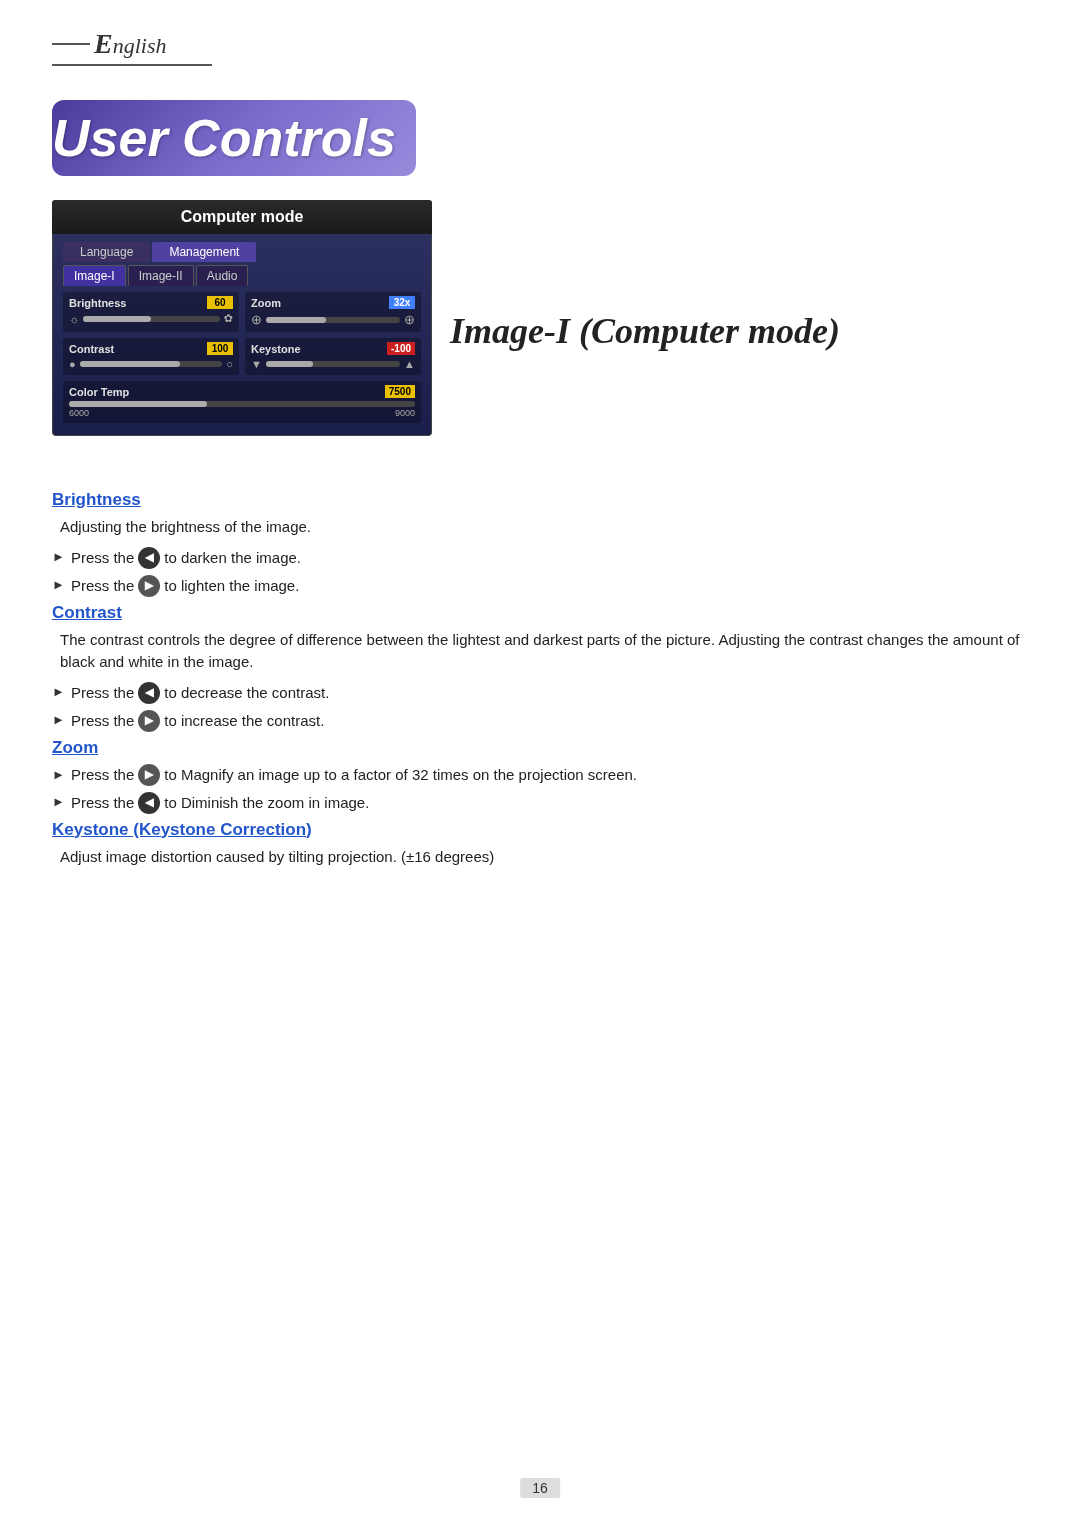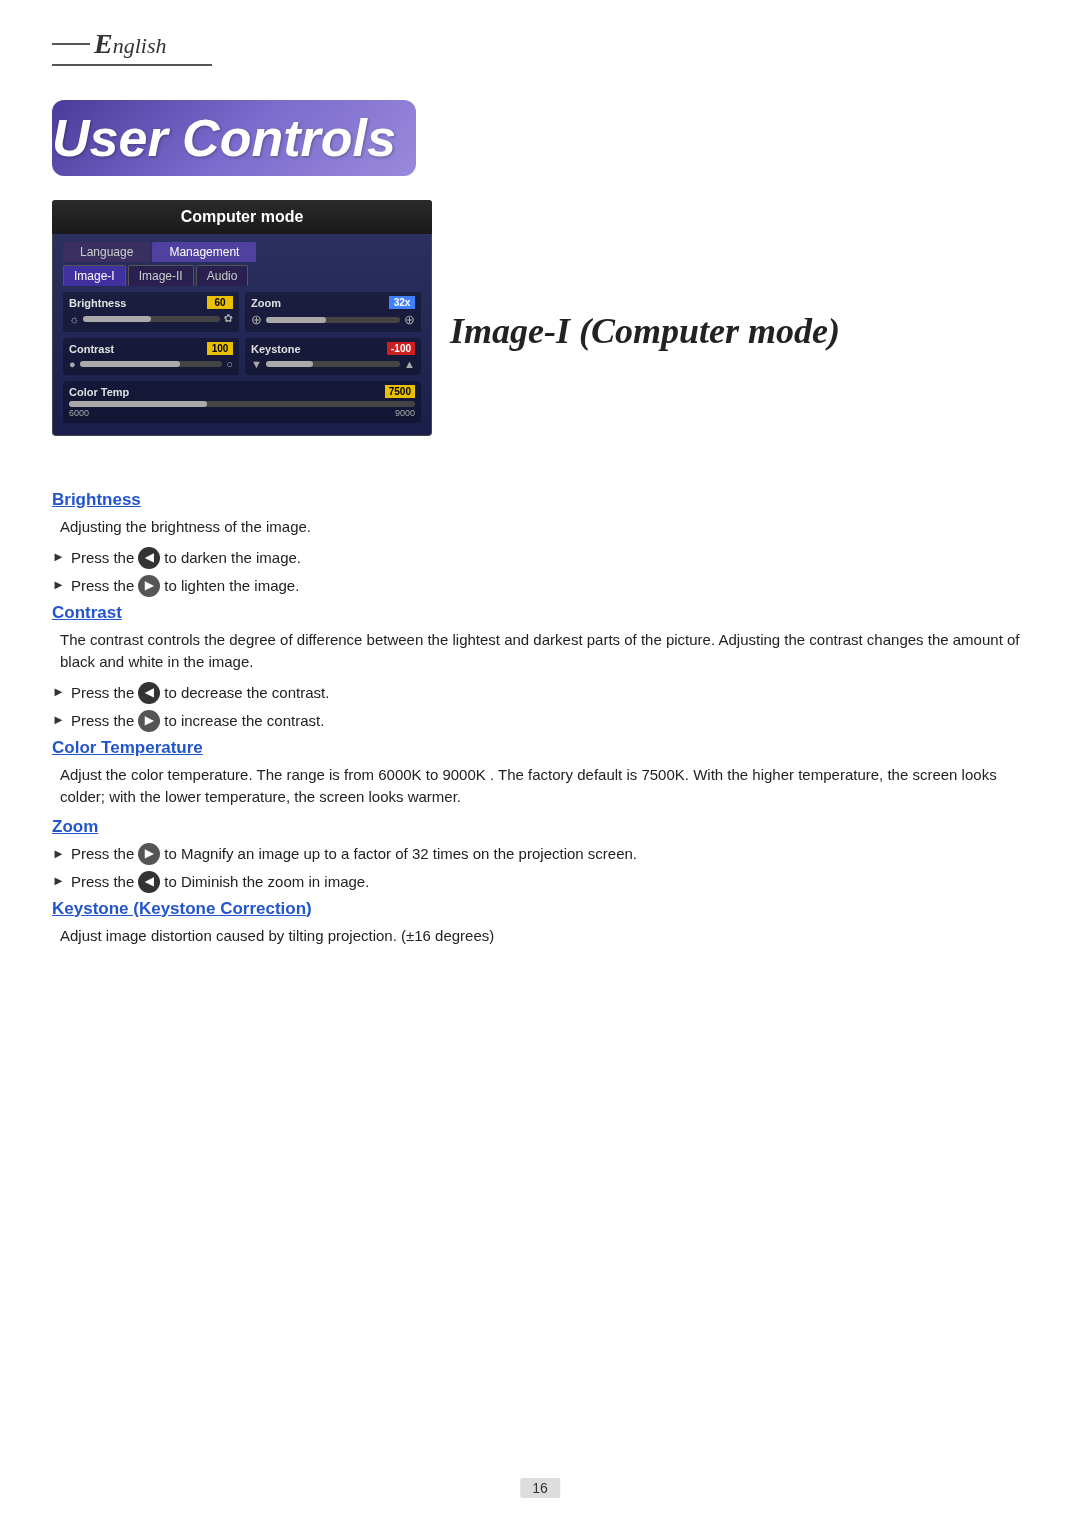--- a/index.html
+++ b/index.html
@@ -423,24 +423,20 @@
       <span>to decrease the contrast.</span>
     </div>
     <div class="bullet-item">
       <span class="bullet-arrow">►</span>
       <span>Press the</span>
       <span class="btn-icon">▶</span>
       <span>to increase the contrast.</span>
     </div>
   </div>
 
-  <div>
-    <div class="section-title">Color Temperature</div>
-    <p class="section-desc">Adjust the color temperature. The range is from 6000K to 9000K . The factory default is 7500K.  With the higher temperature, the screen looks colder; with the lower temperature, the screen looks warmer.</p>
-  </div>
 
   <div>
     <div class="section-title">Zoom</div>
     <div class="bullet-item" style="align-items:flex-start;">
       <span class="bullet-arrow" style="margin-top:2px;">►</span>
       <span>Press the</span>
       <span class="btn-icon" style="margin-top:0;">▶</span>
       <span>to Magnify an image up to a factor of 32 times on the projection screen.</span>
     </div>
     <div class="bullet-item">

